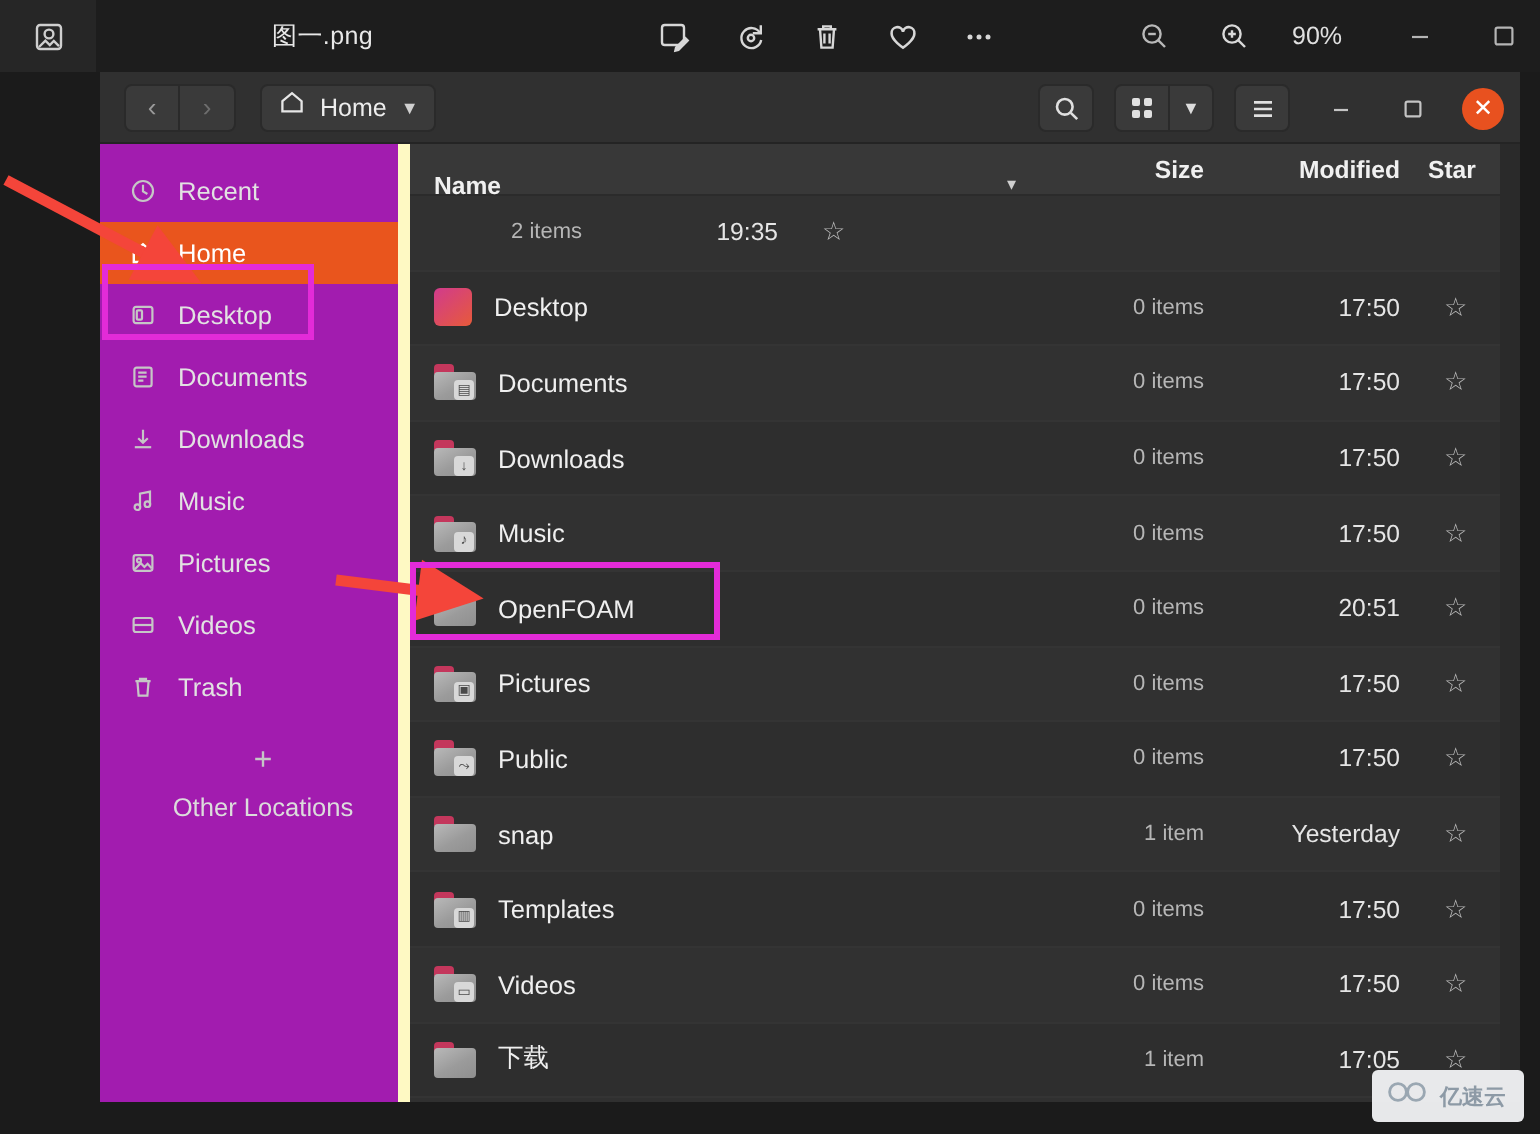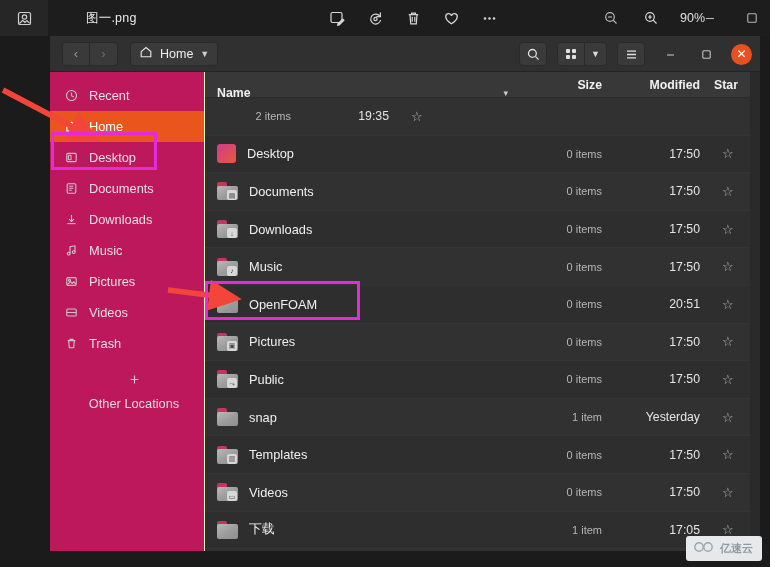--- a/index.html
+++ b/index.html
@@ -14,30 +14,30 @@
   
   .viewer-bar {
     position: absolute; left: 0; top: 0; width: 770px; height: 36px;
     background: #1d1d1d; display: flex; align-items: center;
   }
   .viewer-appicon {
     width: 48px; height: 36px; display: flex; align-items: center; justify-content: center;
     background: #262626;
   }
   .viewer-title {
-    margin-left: 38px; color: #e8e8e8; font-size: 12.5px; letter-spacing: .2px;
+    margin-left: 88px; color: #e8e8e8; font-size: 12.5px; letter-spacing: .2px;
     white-space: nowrap;
   }
   .viewer-tools {
     position: absolute; left: 326px; top: 0; height: 36px;
     display: flex; align-items: center; gap: 16px;
   }
   .vtool { width: 22px; height: 22px; display:flex; align-items:center; justify-content:center; color:#d7d7d7; }
   .viewer-zoom {
-    position: absolute; left: 600px; top: 0; height: 36px;
+    position: absolute; left: 566px; top: 0; height: 36px;
     display: flex; align-items: center; gap: 18px;
   }
   .zoom-pct { color: #e0e0e0; font-size: 12.5px; }
   .viewer-wincontrols {
     position: absolute; right: 10px; top: 0; height: 36px;
     display: flex; align-items: center; gap: 26px;
   }
   .wc { width: 16px; height: 16px; display:flex; align-items:center; justify-content:center; color:#c9c9c9; }
 
   
@@ -80,22 +80,22 @@
   }
   .wbtn.close {
     background: #e8511f; border-radius: 50%; color: #fff; width: 21px; height: 21px;
     font-size: 12px; font-weight: bold;
   }
 
   .fm-body { position: relative; display: flex; height: 479px; }
 
   
   .sidebar {
-    width: 155px; background: #be185d; padding-top: 8px; flex: 0 0 155px;
-    border-right: 1px solid #fef9c3;
+    width: 155px; background: #a21caf; padding-top: 8px; flex: 0 0 155px;
+    border-right: 6px solid #fef9c3;
   }
   .side-item {
     height: 31px; display: flex; align-items: center; gap: 10px;
     padding-left: 14px; color: #e2e2e2; font-size: 12.8px;
   }
   .side-item.active { background: #e9551d; color: #fff; }
   .side-ico { width: 15px; height: 15px; display:flex; align-items:center; justify-content:center; color:#c6c6c6; }
   .side-item.active .side-ico { color: #fff; }
   .side-sep { height: 14px; }
   .side-item.other { color: #dcdcdc; flex-direction: column; }

